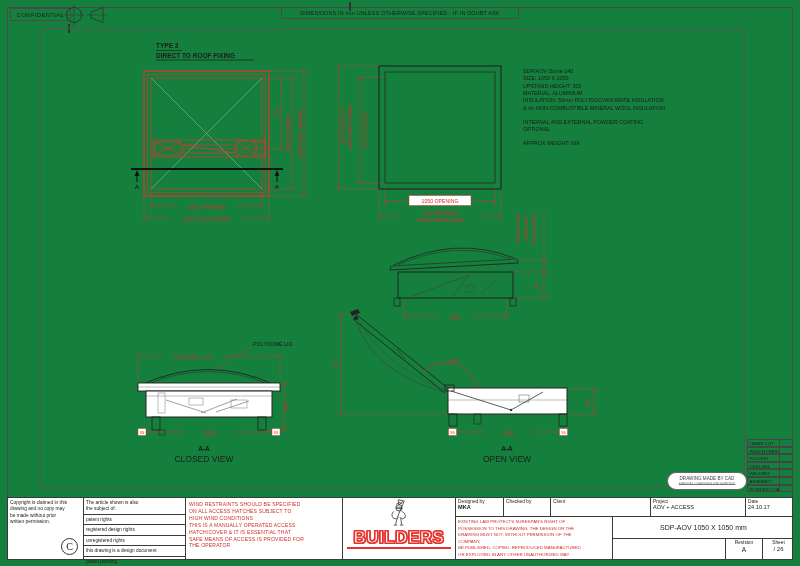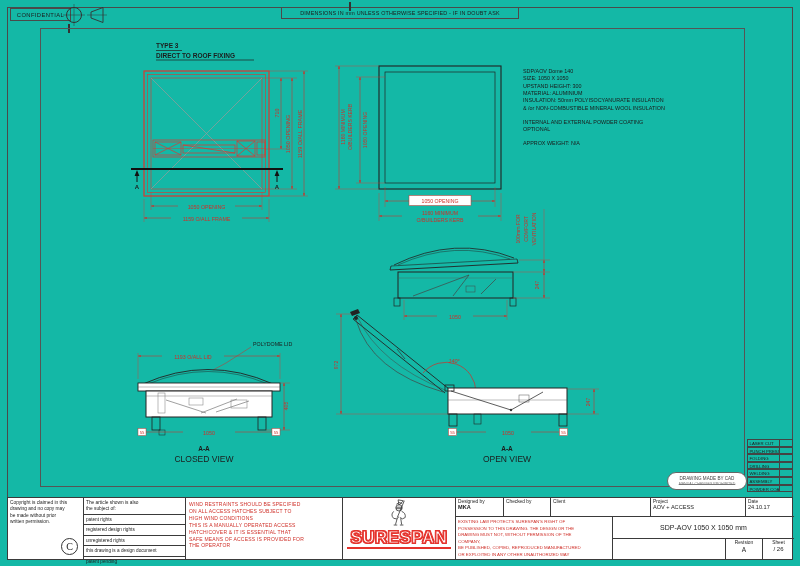--- a/index.html
+++ b/index.html
@@ -1,16 +1,16 @@
 <!DOCTYPE html>
 <html><head>
 <meta charset="utf-8">
 <style>
   html,body{margin:0;padding:0;background:#fff;}
-  #sheet{position:relative;width:800px;height:566px;background:#14b8a6;overflow:hidden;
+  #sheet{position:relative;width:800px;height:566px;background:#15803d;overflow:hidden;
          font-family:"Liberation Sans",sans-serif;color:#1c1c1c;}
   .abs{position:absolute;box-sizing:border-box;}
   .bordered{border:1px solid #4a4a4a;}
   .tick{position:absolute;background:#333;}
   
   #confidential{left:10px;top:8px;width:61px;height:13px;font-size:5.8px;letter-spacing:.4px;
     display:flex;align-items:center;justify-content:center;}
   #dimnote{left:281px;top:7px;width:238px;height:12px;font-size:5.4px;letter-spacing:.2px;
     display:flex;align-items:center;justify-content:center;white-space:nowrap;}
   
@@ -392,21 +392,21 @@
           <line x1="11.5" y1="11" x2="18.5" y2="11"></line>
           <path d="M12,6 Q15,2.5 18.5,5"></path>
           <path d="M9,14 q-4,4 0,8 q4,2 6,-2"></path>
           <path d="M18,14 q5,2 4,7 q-3,3 -6,0"></path>
           <line x1="13" y1="22" x2="11" y2="29"></line>
           <line x1="17" y1="22" x2="18" y2="29"></line>
           <line x1="9" y1="29.5" x2="13" y2="29.5"></line>
           <line x1="16" y1="29.5" x2="20" y2="29.5"></line>
         </g>
       </svg>
-      <div id="logoword">SURESPAN</div>
+      <div id="logoword">BUILDERS</div>
       <div id="logounder"></div>
     </div>
 
     <div class="cell" style="left:448px;top:0;width:48px;height:19px;border-bottom:1px solid #3a3a3a;padding:1px 2px;">
       <div class="lbl">Designed by</div>
       <div class="val" style="font-weight:700;">MKA</div>
     </div>
     <div class="cell" style="left:496px;top:0;width:47px;height:19px;border-bottom:1px solid #3a3a3a;padding:1px 2px;">
       <div class="lbl">Checked by</div>
     </div>

